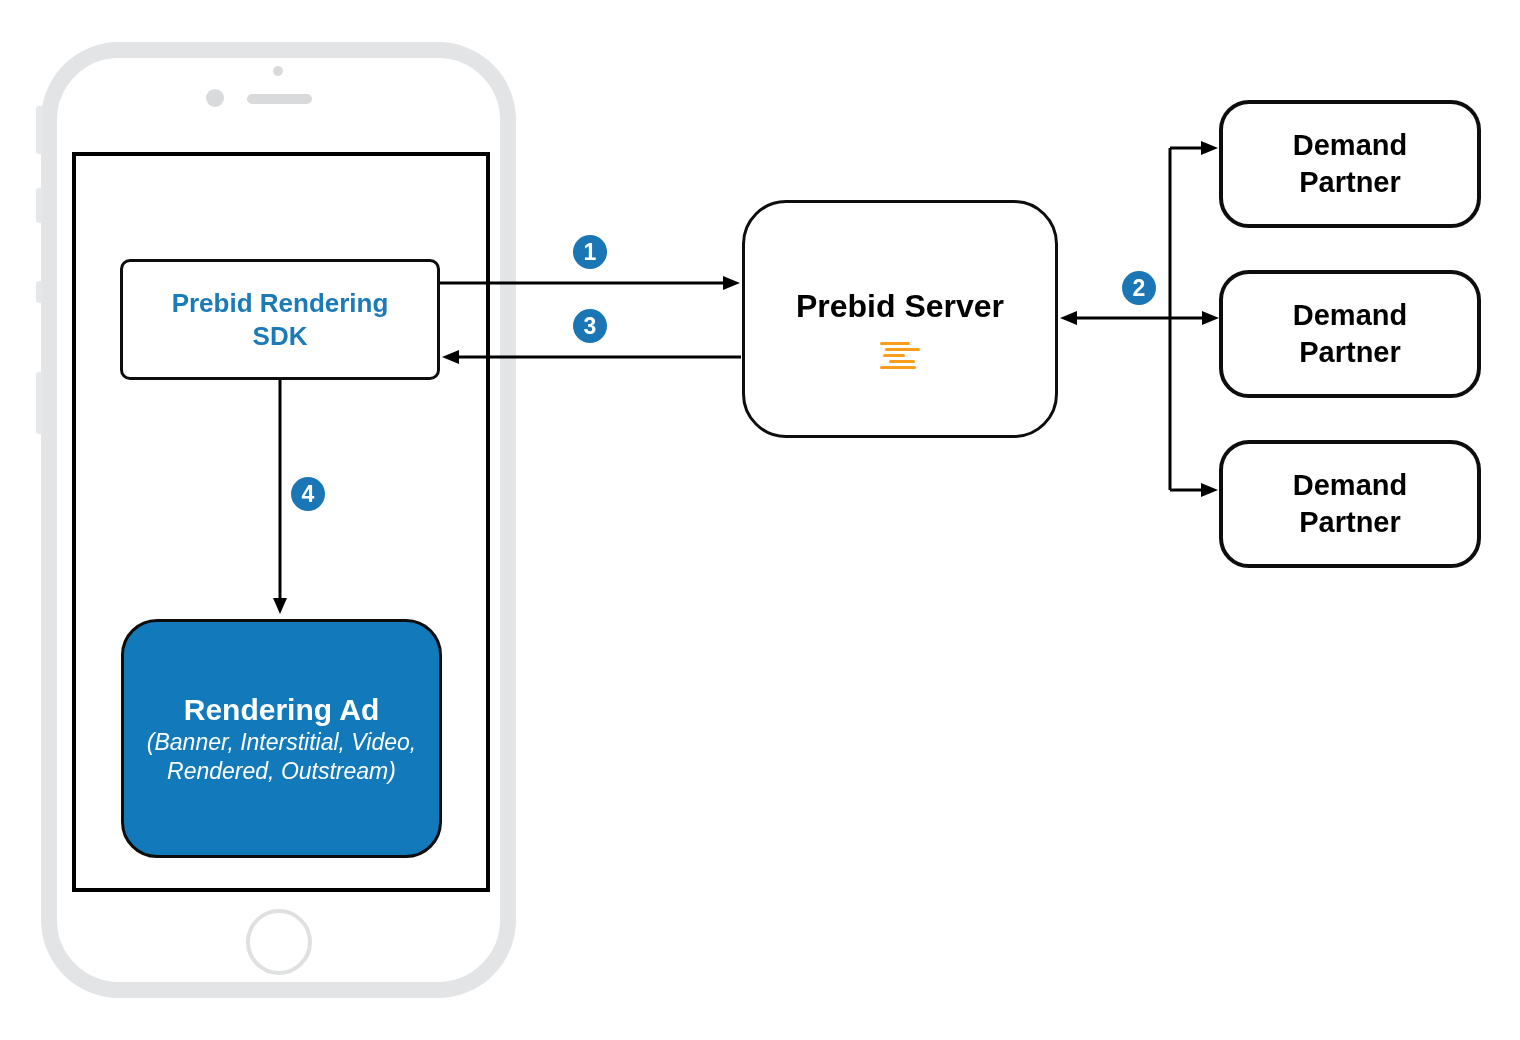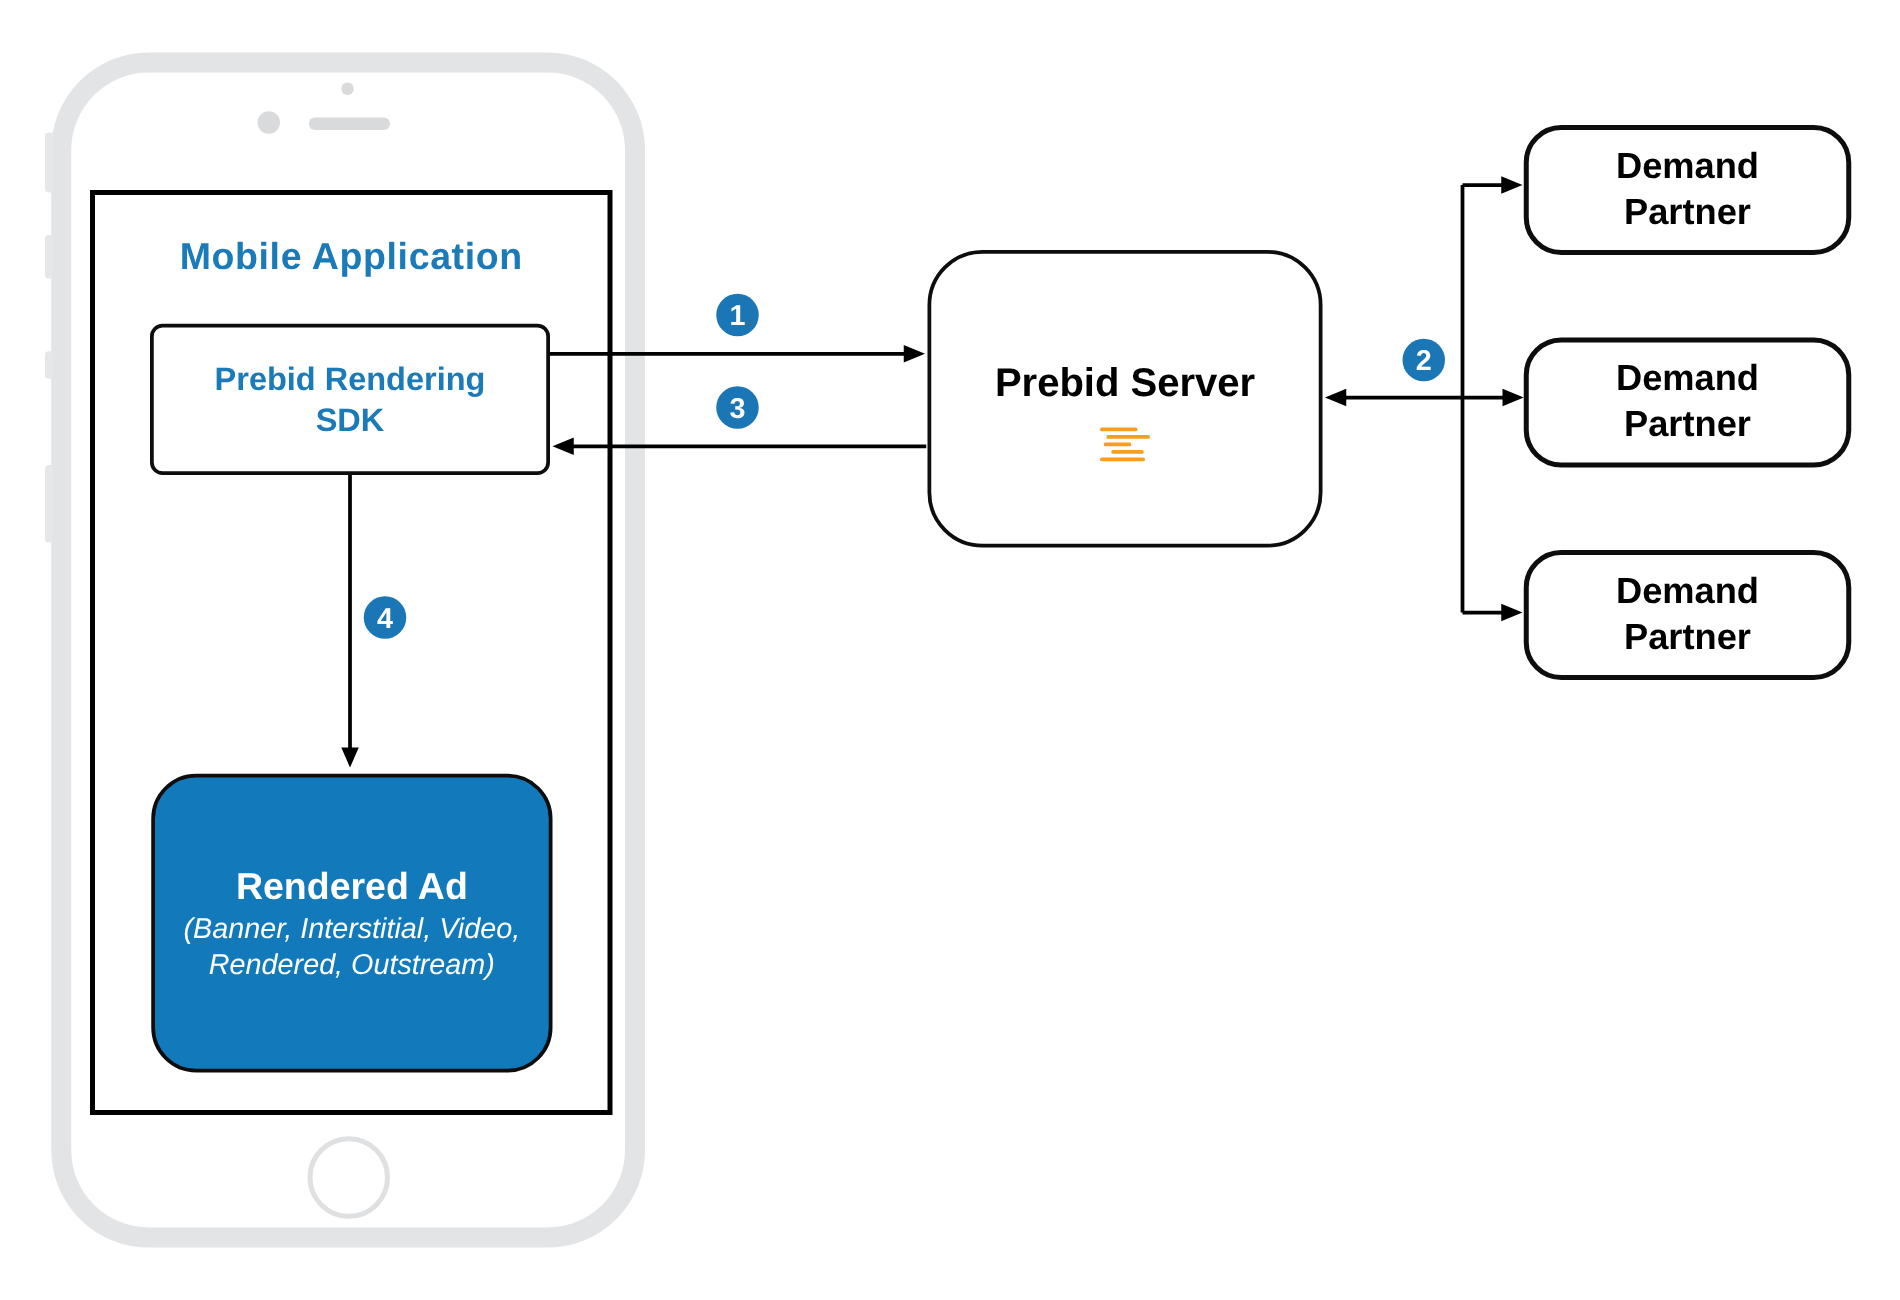--- a/index.html
+++ b/index.html
@@ -42,21 +42,21 @@
   .prebid-logo{position:relative;width:40px;height:30px;margin-top:16px;}
   .prebid-logo .bar{position:absolute;height:3px;border-radius:1.5px;background:#f99d1c;}
   .b1{left:0px;top:1px;width:30px;}
   .b2{left:5px;top:7px;width:35px;}
   .b3{left:3px;top:13px;width:22px;}
   .b4{left:9px;top:19px;width:26px;}
   .b5{left:0px;top:25px;width:36px;}
   .ad-box{left:121px;top:619px;width:321px;height:239px;border-radius:36px;background:#127abb;border:3px solid #0d0d0d;}
   .ad-box .title{color:#ffffff;font-weight:bold;font-size:30px;line-height:36px;}
   .ad-box .sub{color:#ffffff;font-style:italic;font-size:23px;line-height:29px;}
-  .dp-box{width:262px;height:104px;border-radius:30px;border:4px solid #0d0d0d;}
+  .dp-box{width:262px;height:128px;border-radius:30px;border:4px solid #0d0d0d;}
   .dp-box .line{color:#000000;font-weight:bold;font-size:29px;line-height:37px;}
   .dp1{left:1219px;top:100px;}
   .dp2{left:1219px;top:270px;}
   .dp3{left:1219px;top:440px;}
   
   svg.arrows{position:absolute;left:0;top:0;pointer-events:none;}
   
   .badge{
     position:absolute;width:34px;height:34px;border-radius:50%;background:#1b76b5;
     color:#ffffff;font-weight:bold;font-size:23px;line-height:34px;text-align:center;
@@ -75,21 +75,20 @@
   <div class="side-tab tab1"></div>
   <div class="side-tab tab2"></div>
   <div class="side-tab tab3"></div>
   <div class="side-tab tab4"></div>
   <div class="cam-dot"></div>
   <div class="cam-lens"></div>
   <div class="speaker"></div>
   <div class="home-btn"></div>
 
   <div class="app-box"></div>
-  <div class="app-title">Mobile Application</div>
 
   <svg class="arrows" width="1520" height="1040" viewBox="0 0 1520 1040">
 
     <line x1="440" y1="283" x2="726" y2="283" stroke="#000" stroke-width="3"></line>
     <polygon points="740,283 723,276 723,290" fill="#000"></polygon>
 
     <line x1="741" y1="357" x2="456" y2="357" stroke="#000" stroke-width="3"></line>
     <polygon points="442,357 459,350 459,364" fill="#000"></polygon>
 
     <line x1="280" y1="379" x2="280" y2="600" stroke="#000" stroke-width="3"></line>
@@ -105,21 +104,21 @@
     <line x1="1170" y1="490" x2="1204" y2="490" stroke="#000" stroke-width="3"></line>
     <polygon points="1218,490 1201,483 1201,497" fill="#000"></polygon>
   </svg>
 
   <div class="node sdk-box">
     <div class="line">Prebid Rendering</div>
     <div class="line">SDK</div>
   </div>
 
   <div class="node ad-box">
-    <div class="title">Rendered Ad</div>
+    <div class="title">Rendering Ad</div>
     <div class="sub">(Banner, Interstitial, Video,</div>
     <div class="sub">Rendered, Outstream)</div>
   </div>
 
   <div class="node server-box">
     <div class="label">Prebid Server</div>
     <div class="prebid-logo">
       <div class="bar b1"></div>
       <div class="bar b2"></div>
       <div class="bar b3"></div>

